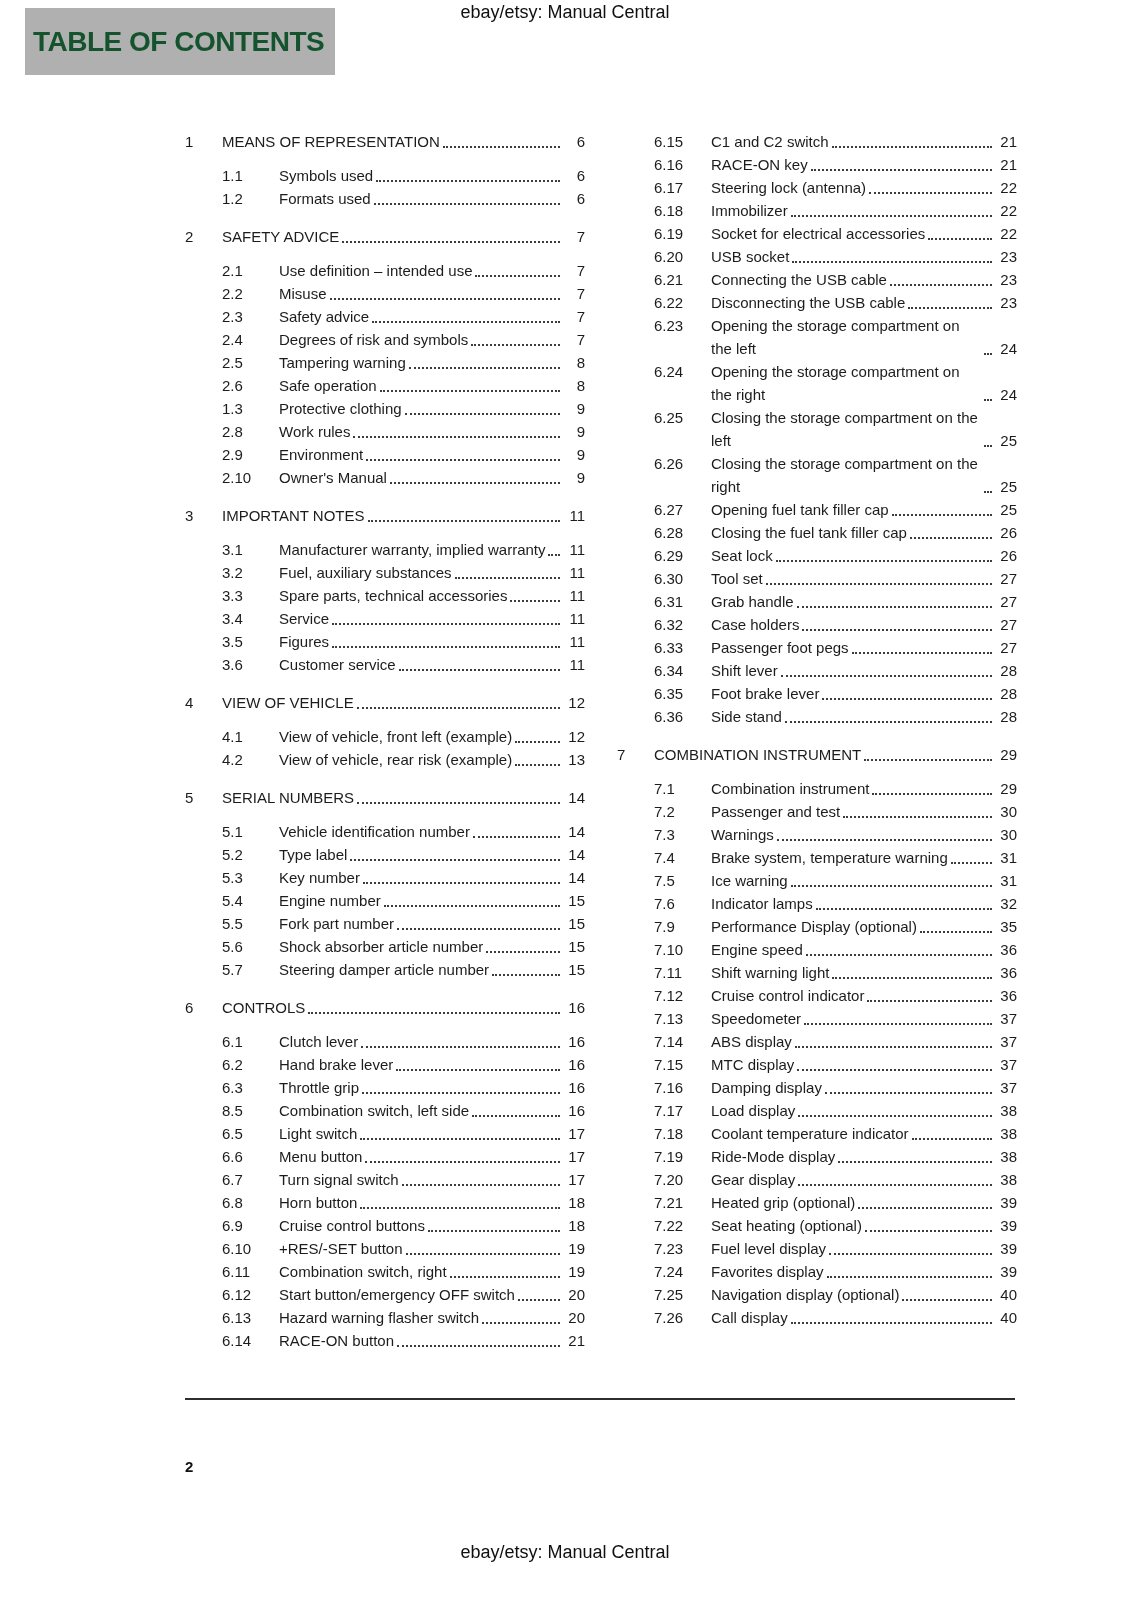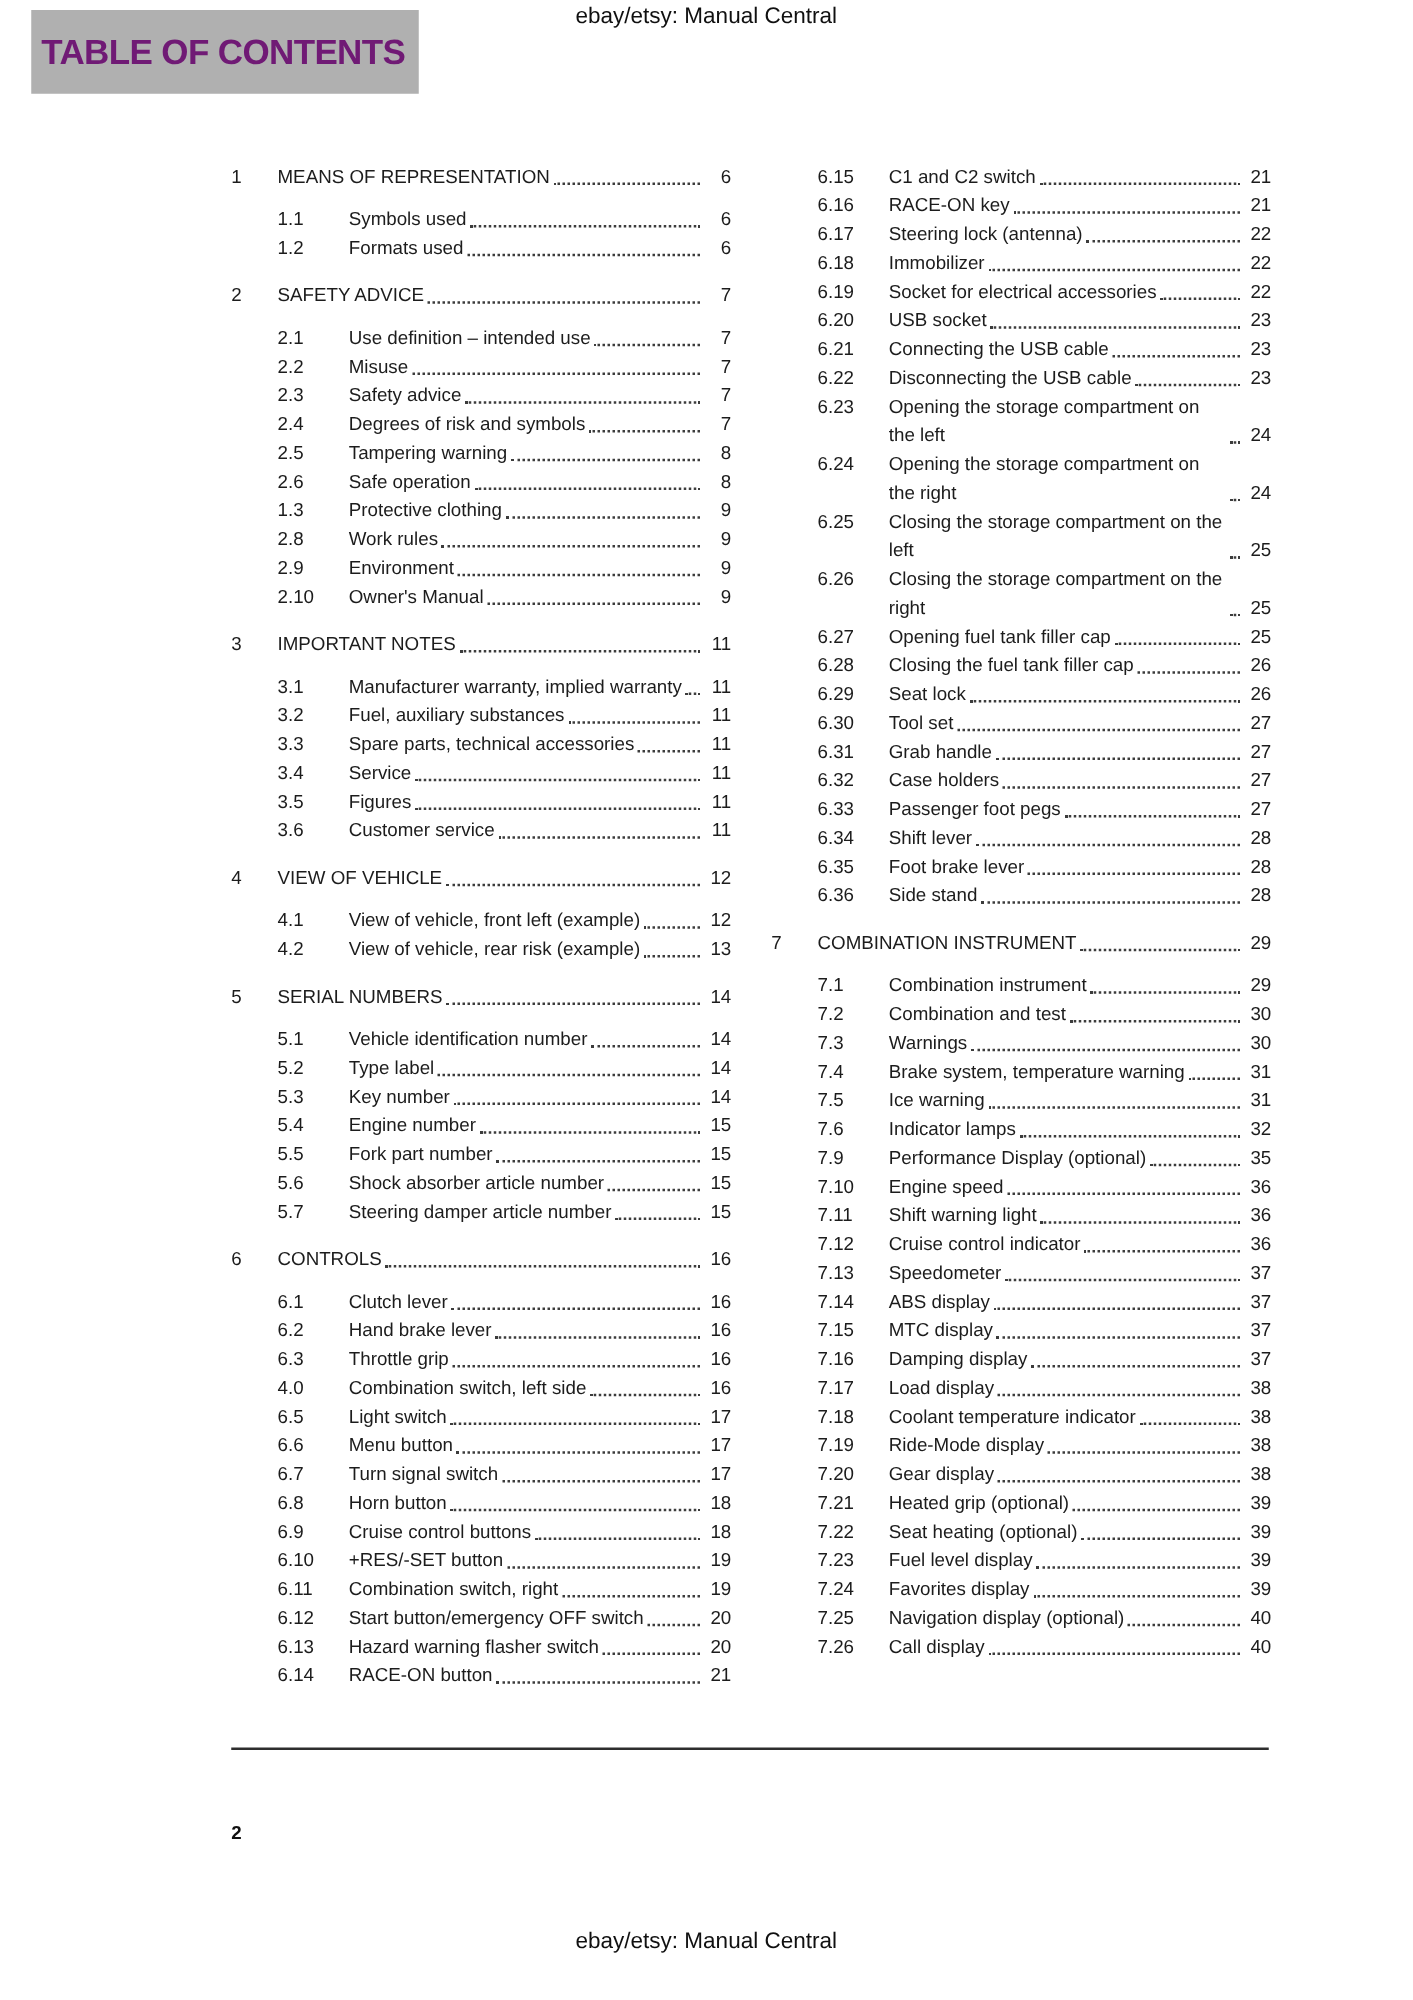--- a/index.html
+++ b/index.html
@@ -14,21 +14,21 @@
   .site-title-top {
     position: absolute; top: 2px; left: 0; width: 1130px;
     text-align: center; font-size: 18px; color: #101010;
   }
   .toc-title-box {
     position: absolute; top: 8px; left: 25px;
     width: 310px; height: 67px;
     background: #b0b0b0;
     display: flex; align-items: center;
     padding-left: 8px;
-    font-size: 28px; font-weight: bold; color: #701a75;
+    font-size: 28px; font-weight: bold; color: #14532d;
     letter-spacing: -0.5px;
   }
   .toc-main {
     position: absolute; top: 130px; left: 185px;
     width: 832px;
     display: flex; gap: 32px;
   }
   .toc-col { width: 400px; flex: 0 0 400px; }
   .toc-row {
     display: flex; align-items: flex-end;
@@ -286,21 +286,21 @@
         <span class="dots"></span>
         <span class="page">16</span>
       </div>
       <div class="toc-row section">
         <span class="num">6.3</span>
         <span class="label">Throttle grip</span>
         <span class="dots"></span>
         <span class="page">16</span>
       </div>
       <div class="toc-row section">
-        <span class="num">4.0</span>
+        <span class="num">8.5</span>
         <span class="label">Combination switch, left side</span>
         <span class="dots"></span>
         <span class="page">16</span>
       </div>
       <div class="toc-row section">
         <span class="num">6.5</span>
         <span class="label">Light switch</span>
         <span class="dots"></span>
         <span class="page">17</span>
       </div>
@@ -499,21 +499,21 @@
         <span class="page">29</span>
       </div>
       <div class="toc-row section">
         <span class="num">7.1</span>
         <span class="label">Combination instrument</span>
         <span class="dots"></span>
         <span class="page">29</span>
       </div>
       <div class="toc-row section">
         <span class="num">7.2</span>
-        <span class="label">Combination and test</span>
+        <span class="label">Passenger and test</span>
         <span class="dots"></span>
         <span class="page">30</span>
       </div>
       <div class="toc-row section">
         <span class="num">7.3</span>
         <span class="label">Warnings</span>
         <span class="dots"></span>
         <span class="page">30</span>
       </div>
       <div class="toc-row section">

